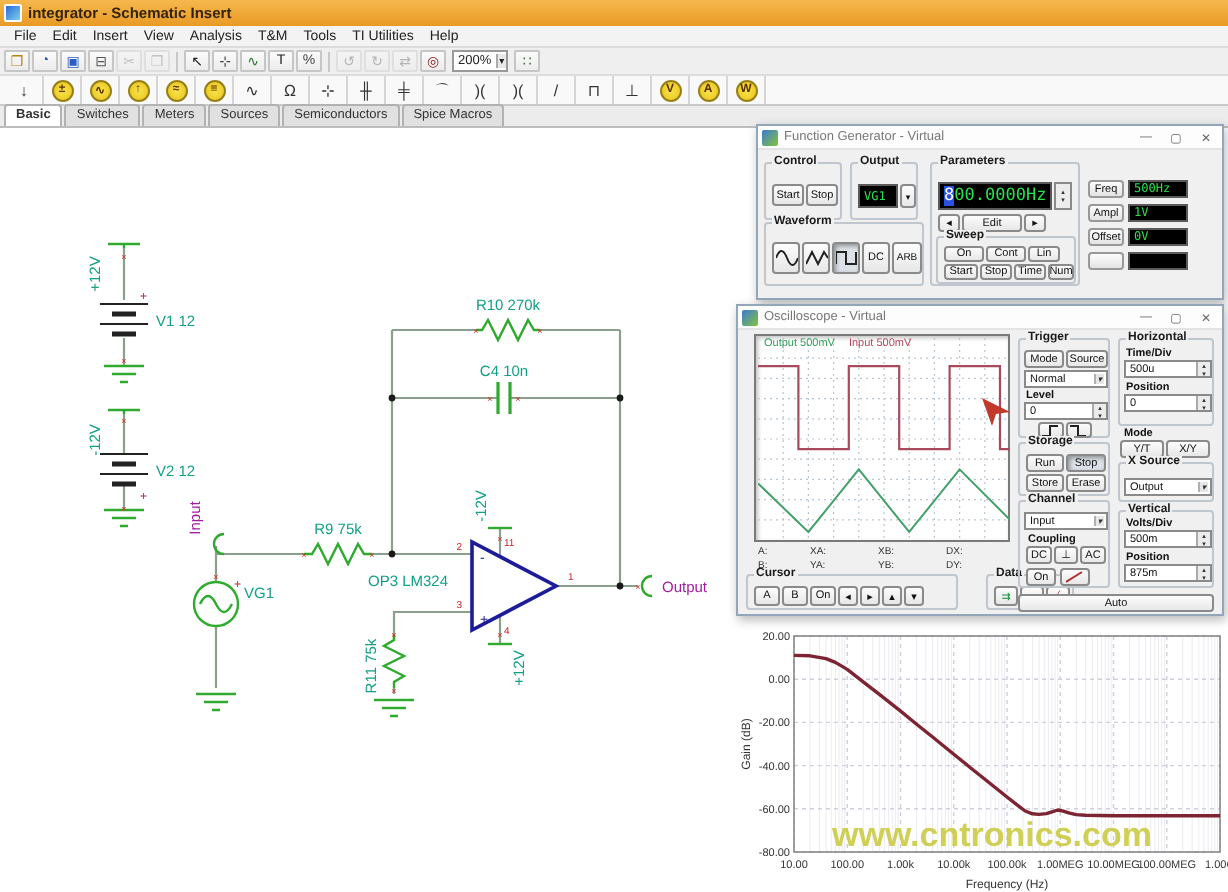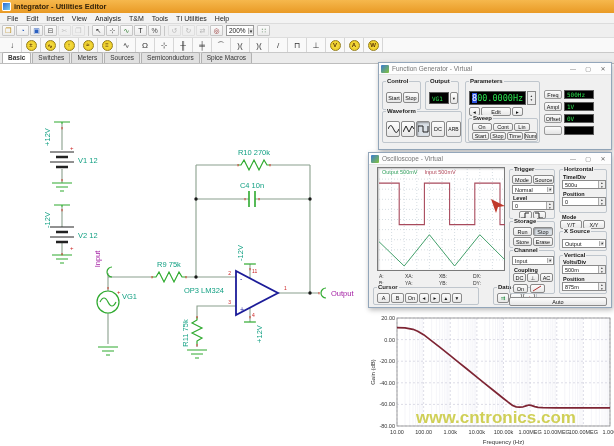--- a/index.html
+++ b/index.html
@@ -87,21 +87,21 @@
 .chart { position:absolute; left:368px; top:310px; width:246px; height:136px; background:#fff; z-index:4; }
 .watermark { position:absolute; left:416px; top:408px; font-size:17px; font-weight:bold;
   color:rgba(200,200,58,.85); white-space:nowrap; z-index:9; }
 text { user-select:none; }
 </style>
 </head>
 <body>
 
 <div class="titlebar">
   <span class="appicon"></span>
-  <span class="apptitle">integrator - Utilities Editor</span>
+  <span class="apptitle">integrator - Schematic Insert</span>
 </div>
 <div class="menubar" id="menubar">
     <span class="menuitem">File</span>
     <span class="menuitem">Edit</span>
     <span class="menuitem">Insert</span>
     <span class="menuitem">View</span>
     <span class="menuitem">Analysis</span>
     <span class="menuitem">T&amp;M</span>
     <span class="menuitem">Tools</span>
     <span class="menuitem">TI Utilities</span>

